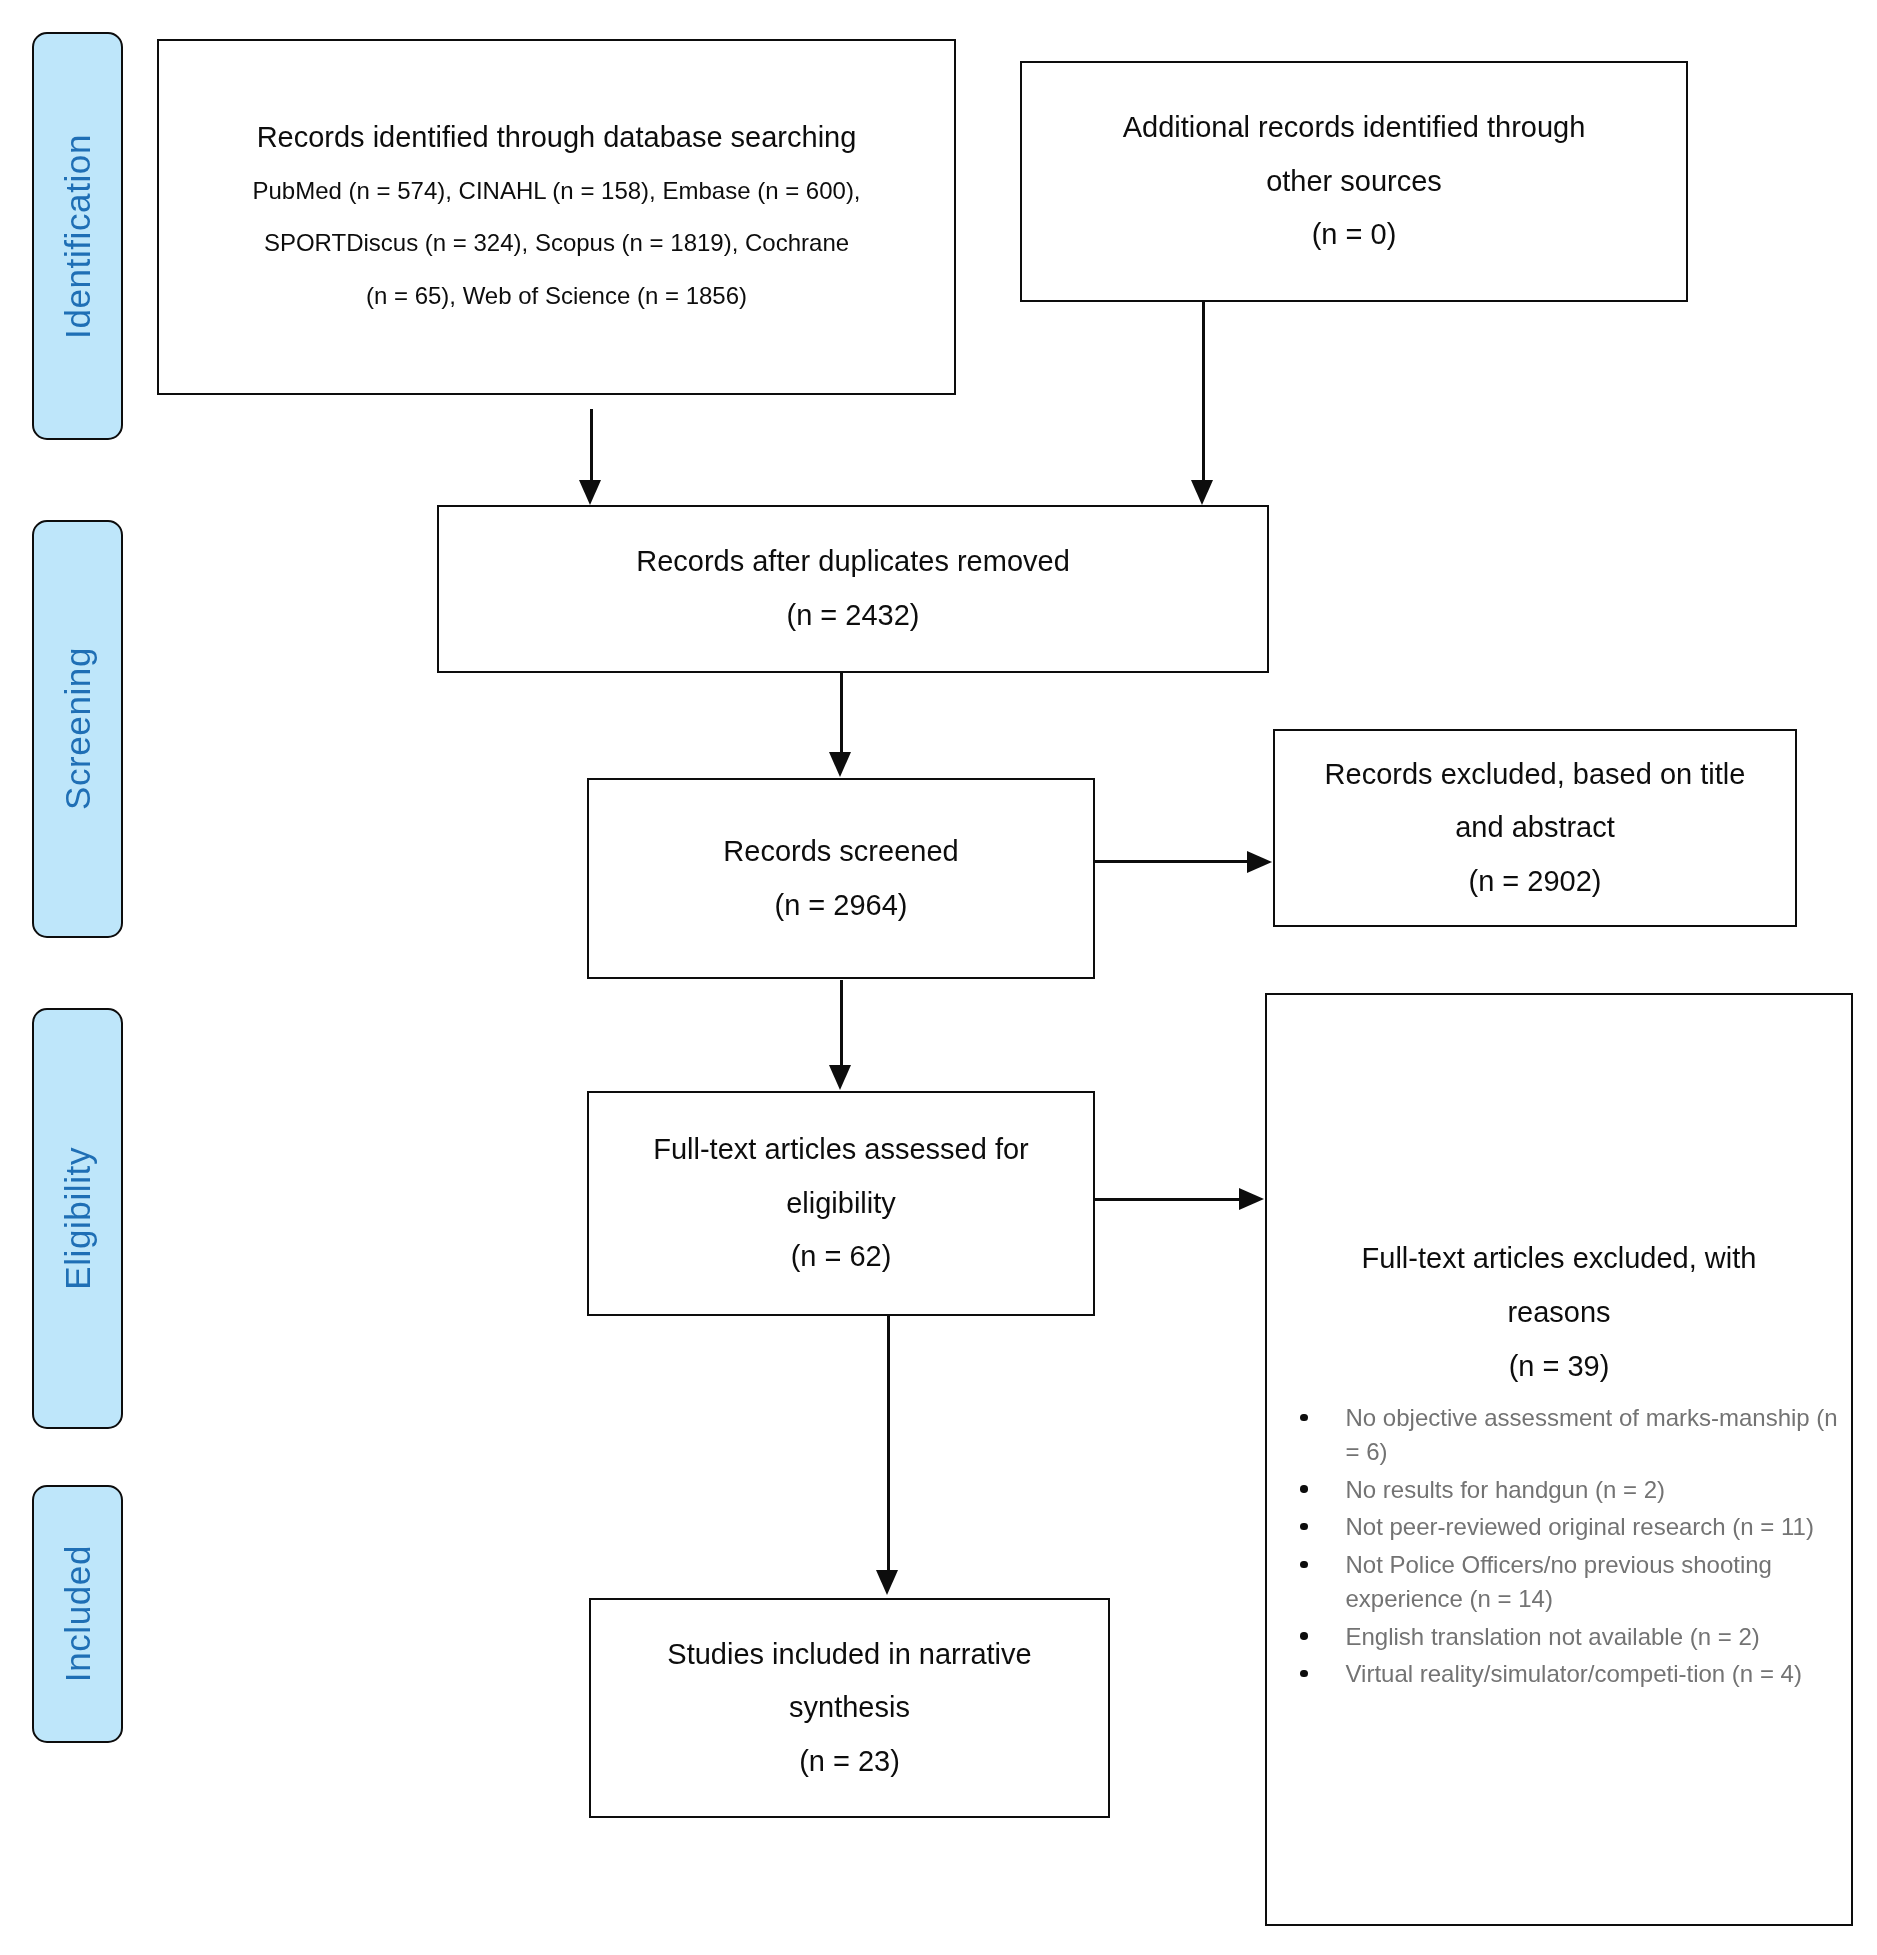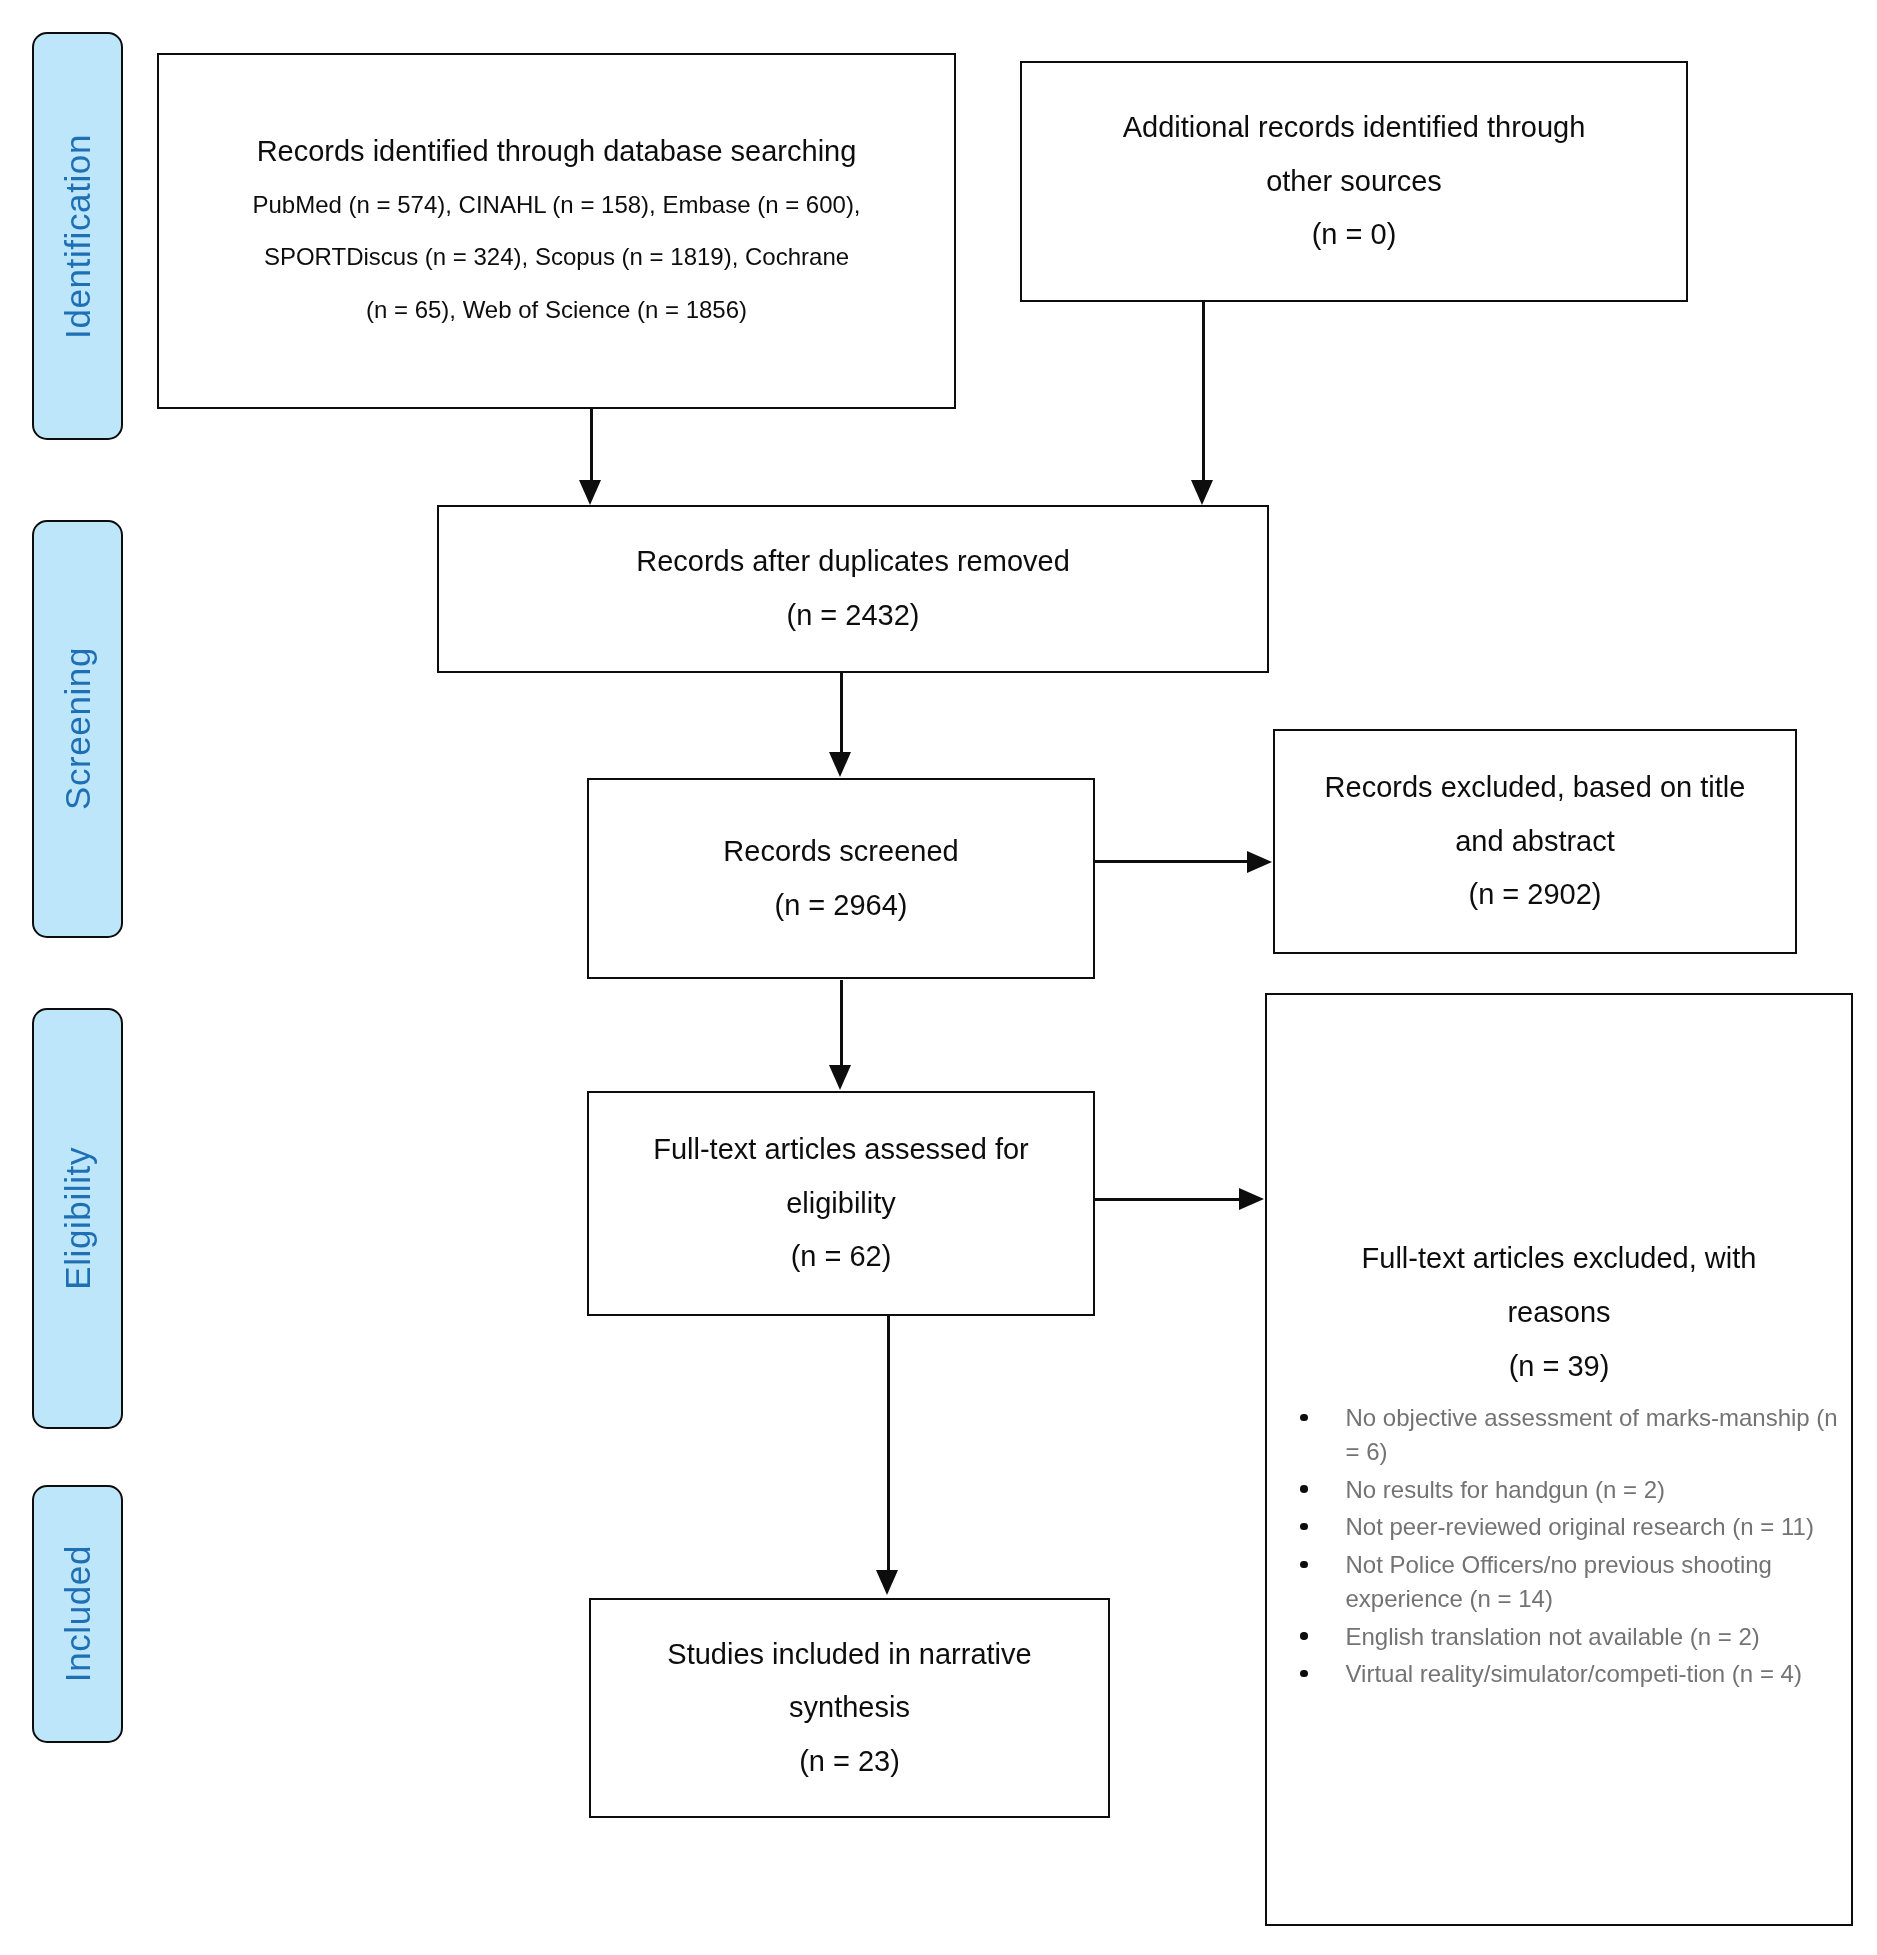--- a/index.html
+++ b/index.html
@@ -135,21 +135,21 @@
   </div>
 
   <div class="stage-pill" style="left:32px; top:1008px; width:91px; height:421px;">
     <span class="pill-label">Eligibility</span>
   </div>
 
   <div class="stage-pill" style="left:32px; top:1485px; width:91px; height:258px;">
     <span class="pill-label">Included</span>
   </div>
 
-  <div class="flow-box" style="left:157px; top:53px; width:799px; height:356px;">
+  <div class="flow-box" style="left:157px; top:39px; width:799px; height:356px;">
     <span class="line">Records identified through database searching</span>
     <span class="line small">PubMed (n = 574), CINAHL (n = 158), Embase (n = 600),</span>
     <span class="line small">SPORTDiscus (n = 324), Scopus (n = 1819), Cochrane</span>
     <span class="line small">(n = 65), Web of Science (n = 1856)</span>
   </div>
 
   <div class="flow-box" style="left:1020px; top:61px; width:668px; height:241px;">
     <span class="line">Additional records identified through</span>
     <span class="line">other sources</span>
     <span class="line">(n = 0)</span>
@@ -158,21 +158,21 @@
   <div class="flow-box" style="left:437px; top:505px; width:832px; height:168px;">
     <span class="line">Records after duplicates removed</span>
     <span class="line">(n = 2432)</span>
   </div>
 
   <div class="flow-box" style="left:587px; top:778px; width:508px; height:201px;">
     <span class="line">Records screened</span>
     <span class="line">(n = 2964)</span>
   </div>
 
-  <div class="flow-box" style="left:1273px; top:729px; width:524px; height:225px;">
+  <div class="flow-box" style="left:1273px; top:729px; width:524px; height:198px;">
     <span class="line">Records excluded, based on title</span>
     <span class="line">and abstract</span>
     <span class="line">(n = 2902)</span>
   </div>
 
   <div class="flow-box" style="left:587px; top:1091px; width:508px; height:225px;">
     <span class="line">Full-text articles assessed for</span>
     <span class="line">eligibility</span>
     <span class="line">(n = 62)</span>
   </div>

